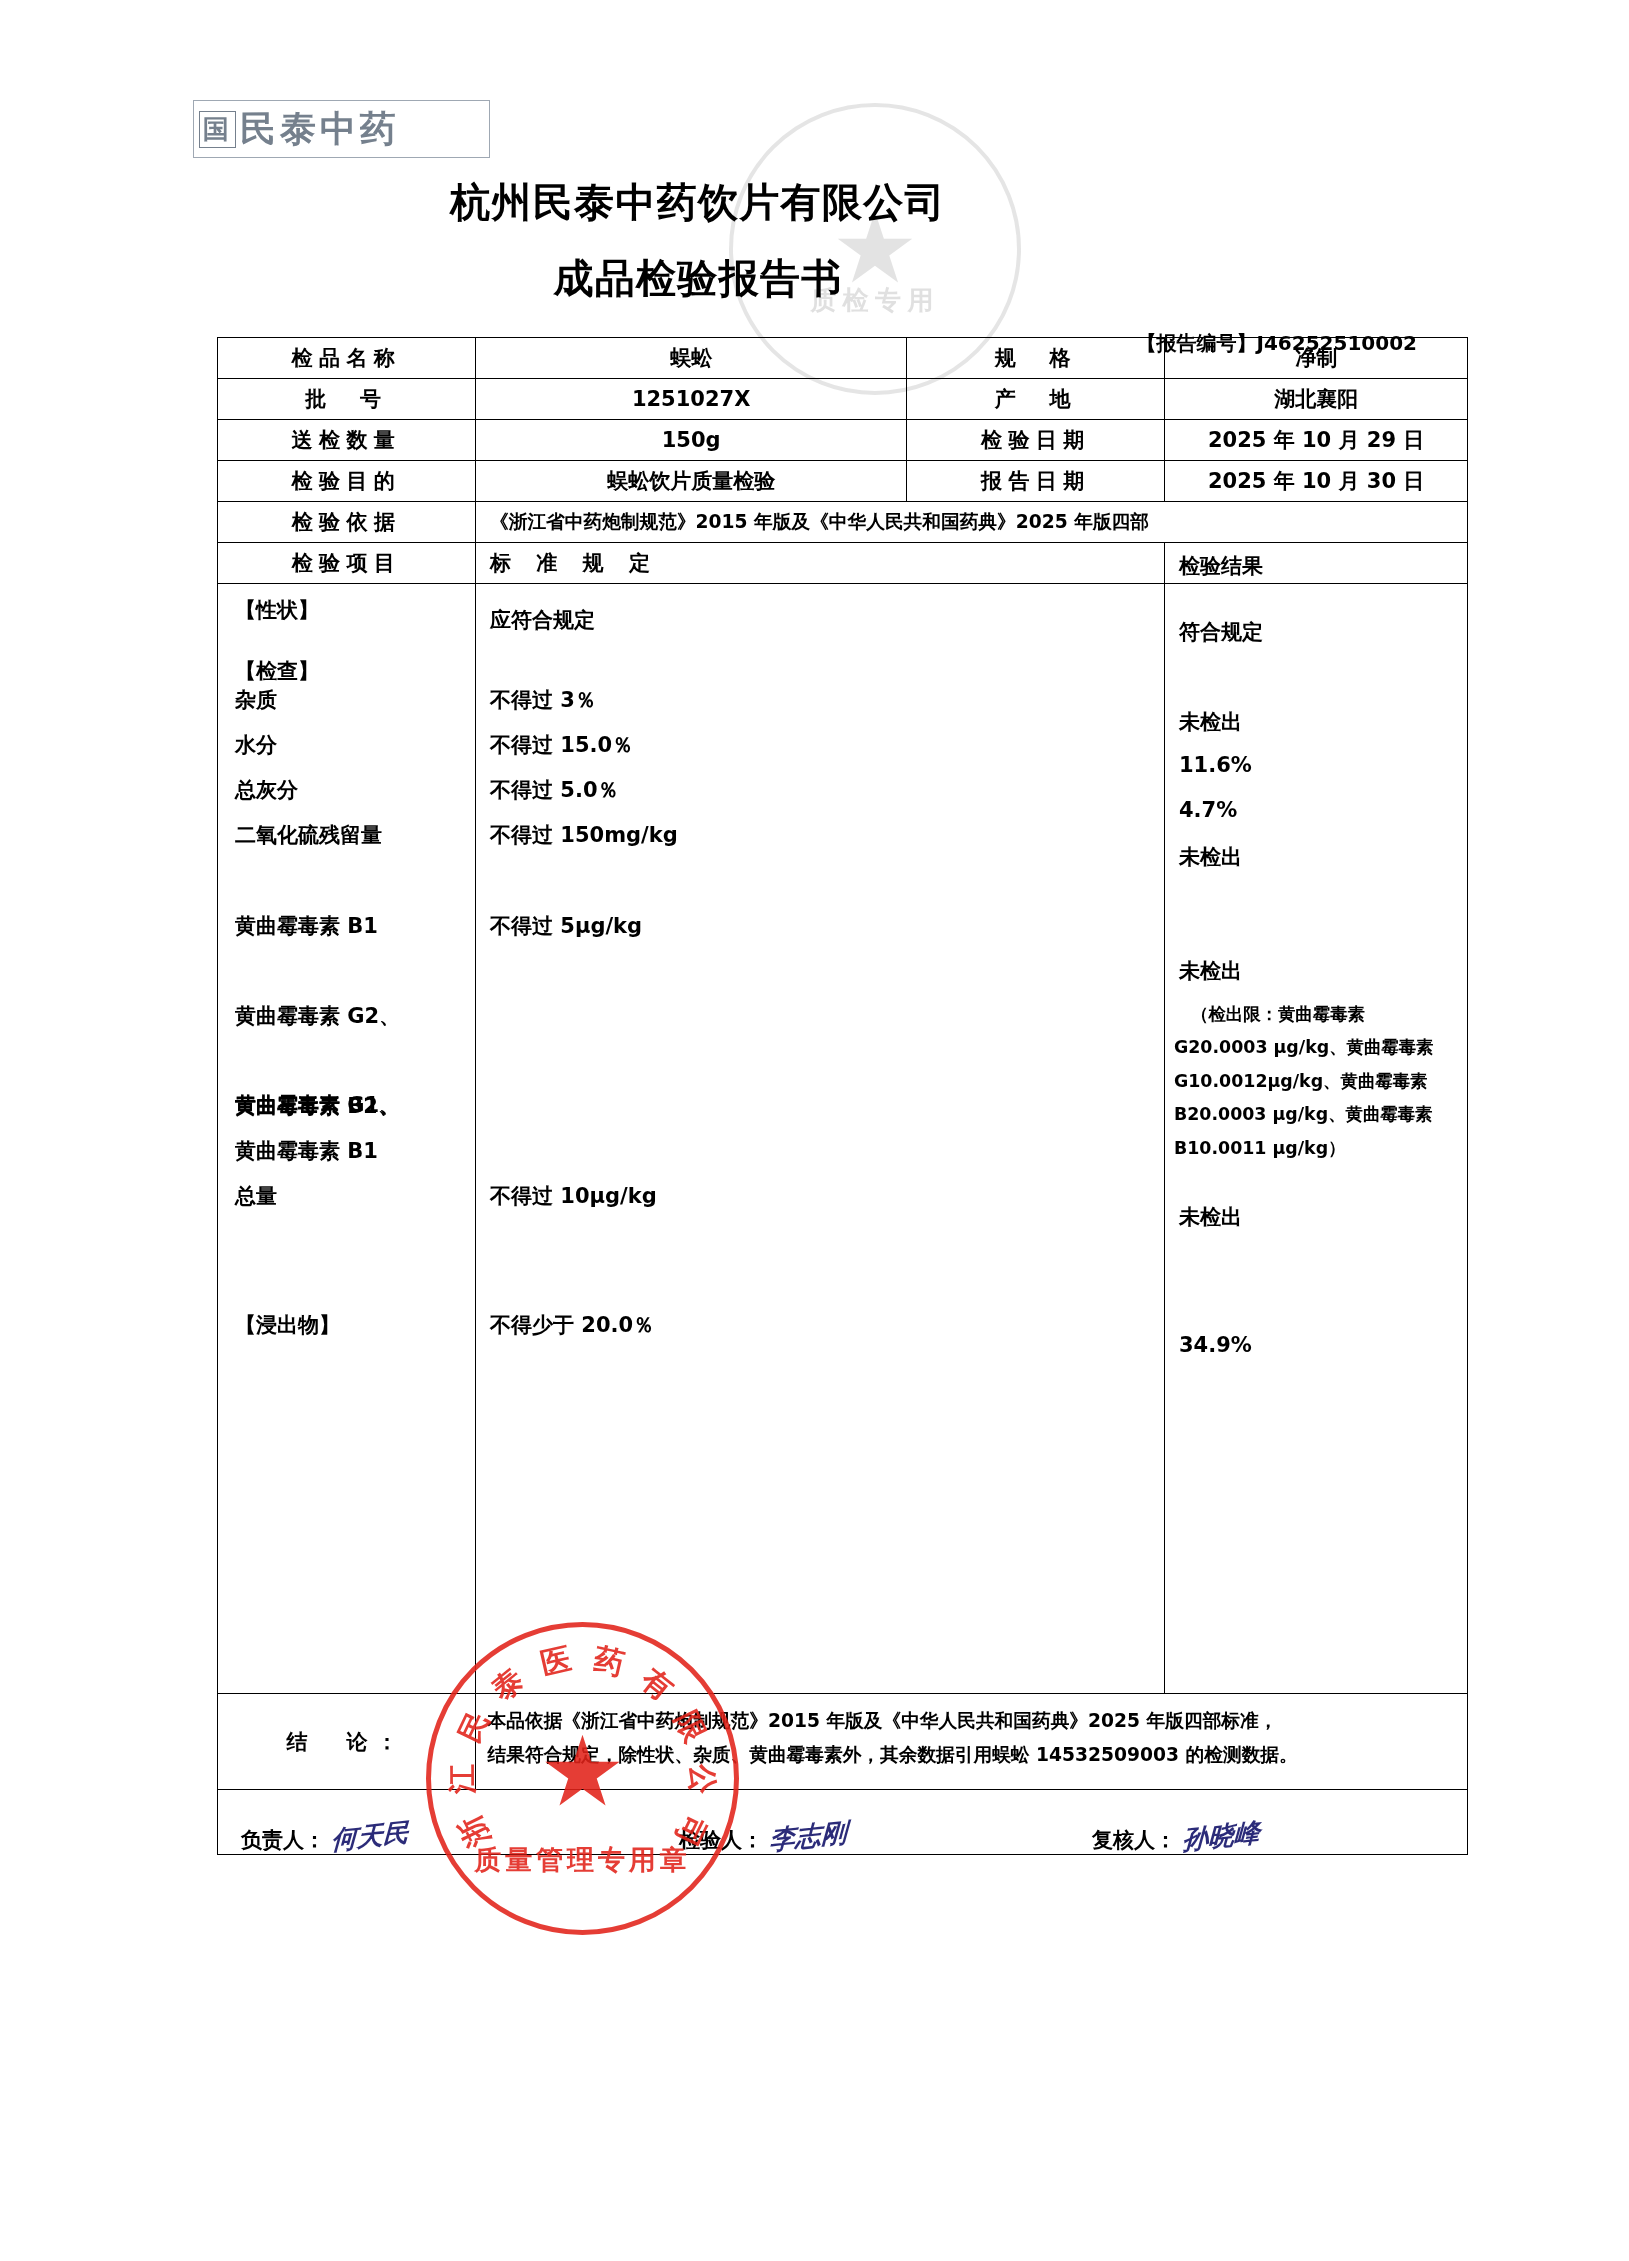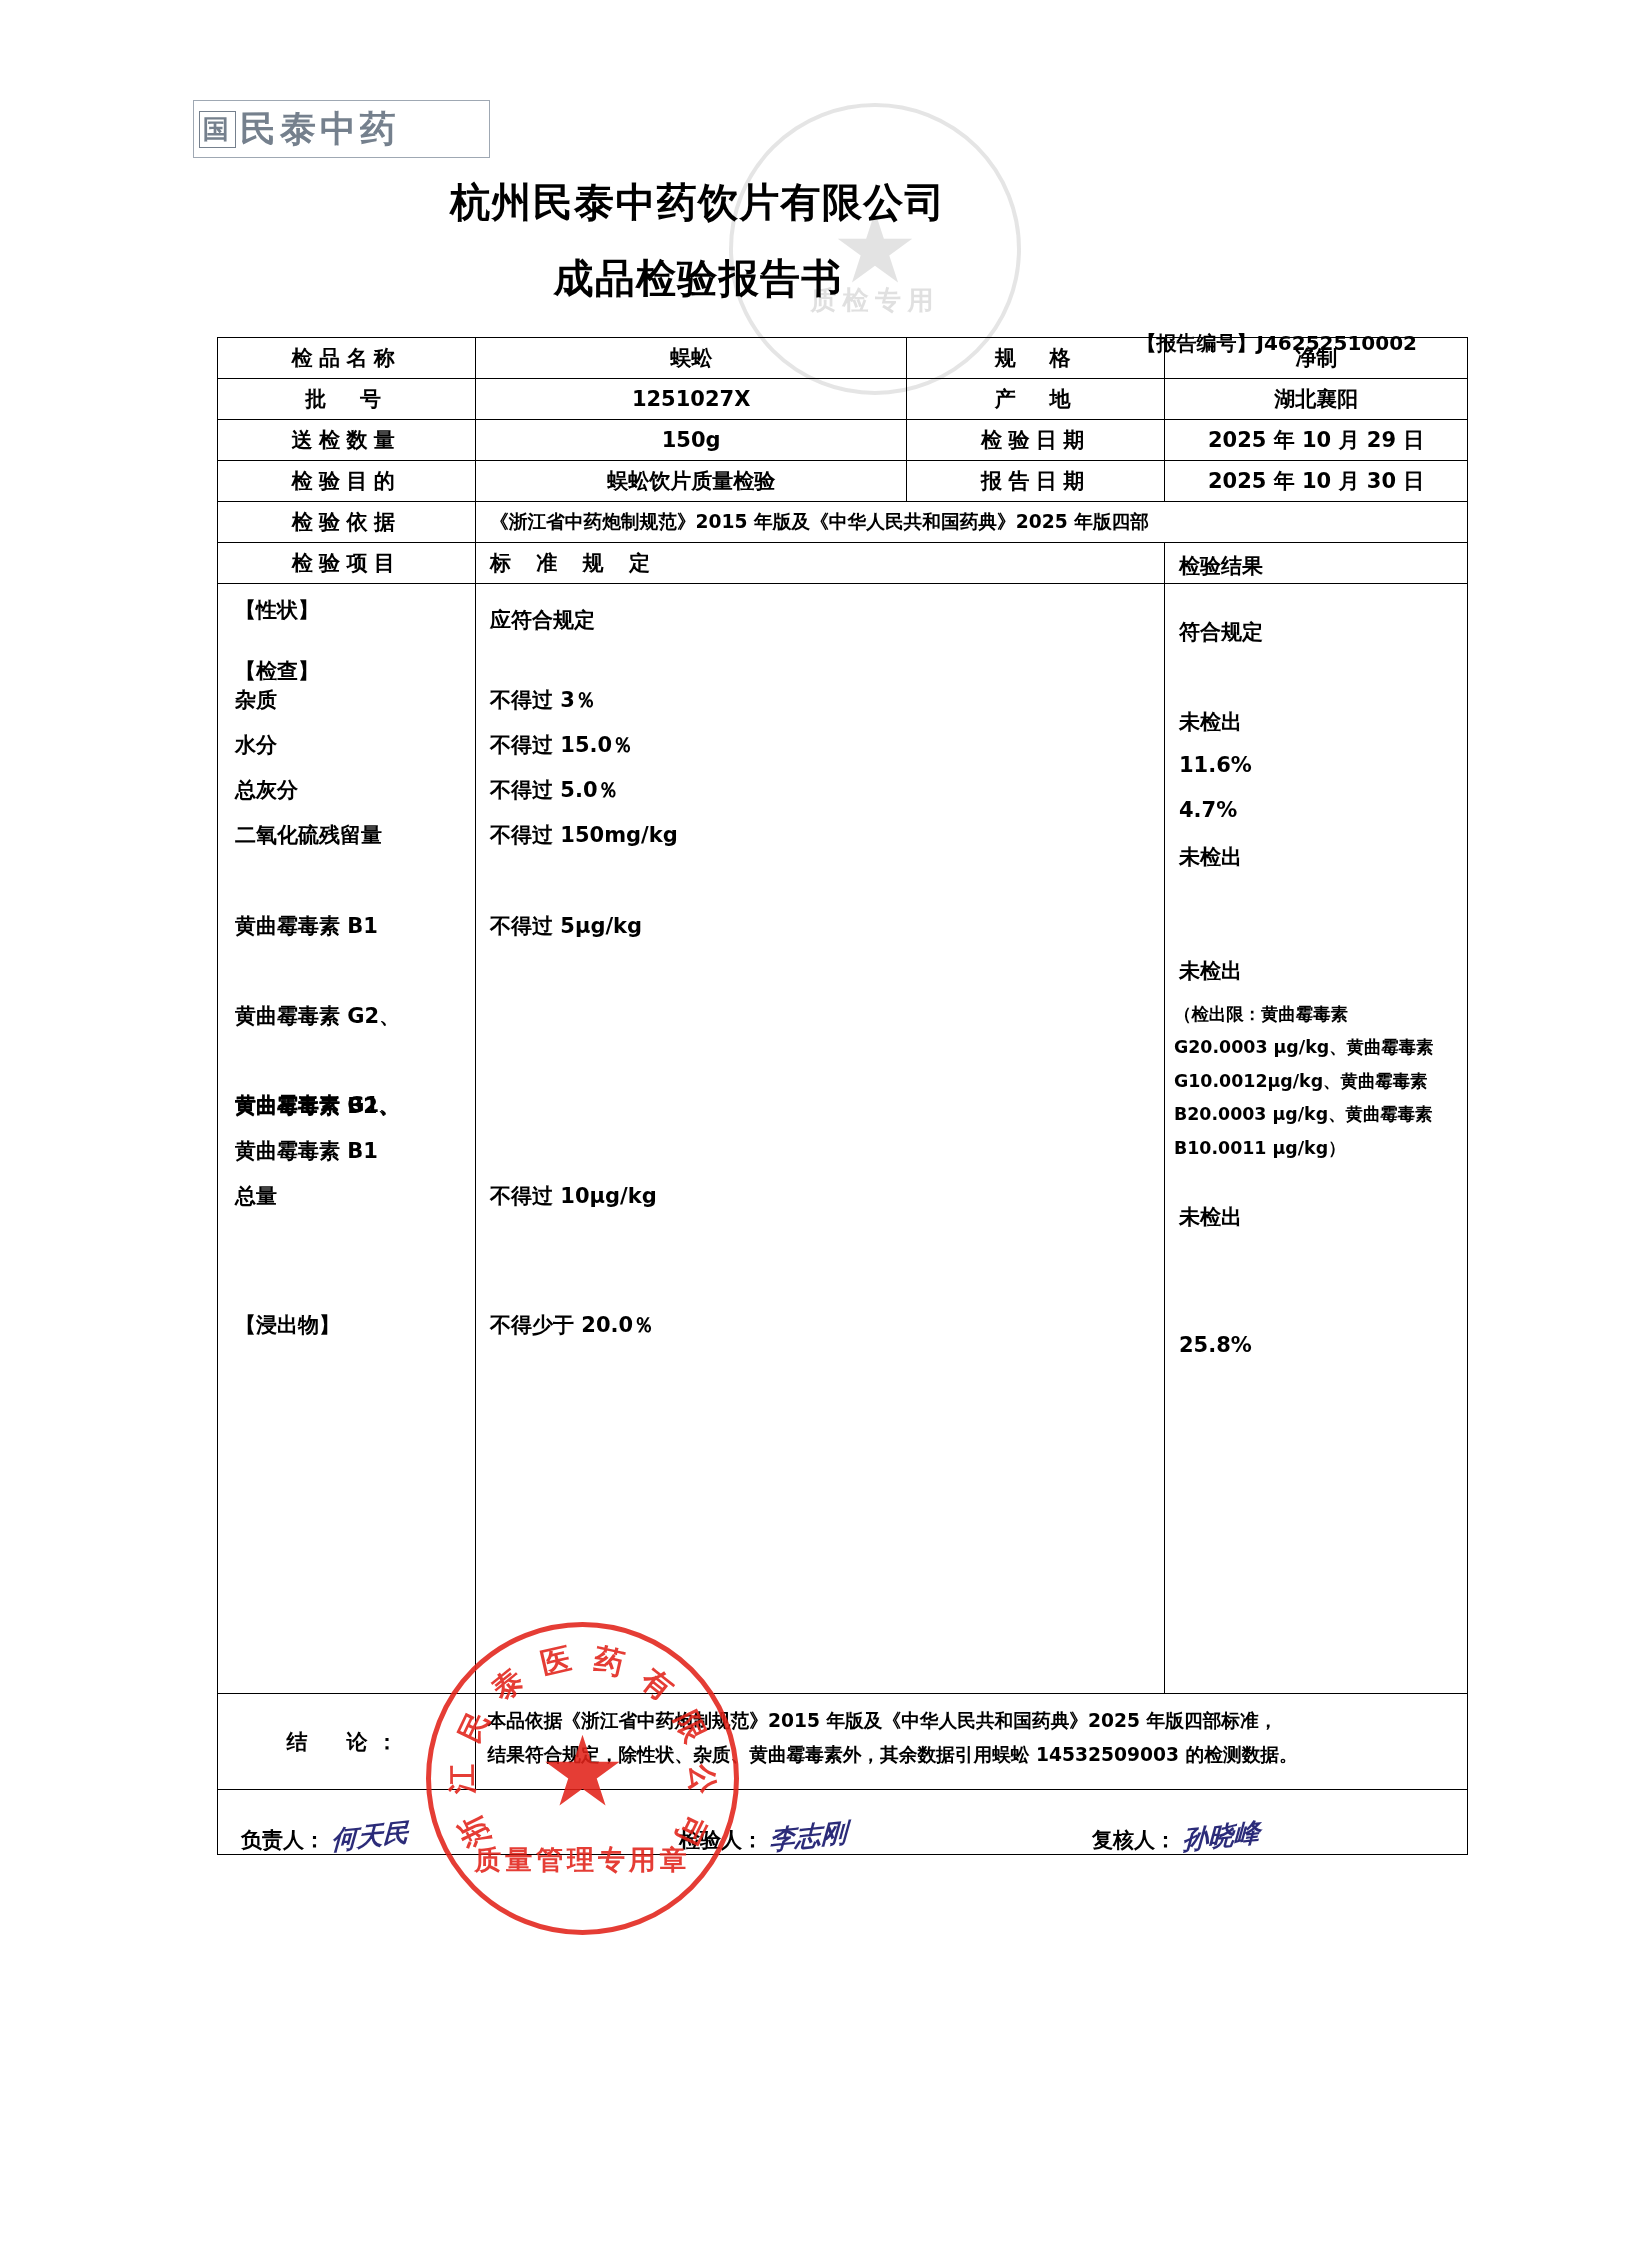--- a/index.html
+++ b/index.html
@@ -321,28 +321,28 @@
     </div>
 
     <div class="bcol3">
       <div class="it" style="left:14px;top:34px;">符合规定</div>
       <div class="it" style="left:14px;top:124px;">未检出</div>
       <div class="it" style="left:14px;top:169px;">11.6%</div>
       <div class="it" style="left:14px;top:214px;">4.7%</div>
       <div class="it" style="left:14px;top:259px;">未检出</div>
       <div class="it" style="left:14px;top:373px;">未检出</div>
 
-      <div class="note" style="left:9px;top:413px;text-align:right;">（检出限：黄曲霉毒素</div>
+      <div class="note" style="left:26px;top:413px;text-align:right;">（检出限：黄曲霉毒素</div>
       <div class="note" style="left:9px;top:446px;">G20.0003 µg/kg、黄曲霉毒素</div>
       <div class="note" style="left:9px;top:480px;">G10.0012µg/kg、黄曲霉毒素</div>
       <div class="note" style="left:9px;top:513px;">B20.0003 µg/kg、黄曲霉毒素</div>
       <div class="note" style="left:9px;top:547px;">B10.0011 µg/kg）</div>
 
       <div class="it" style="left:14px;top:619px;">未检出</div>
-      <div class="it" style="left:14px;top:749px;">25.8%</div>
+      <div class="it" style="left:14px;top:749px;">34.9%</div>
     </div>
   </div>
 
   <div class="concl-row">
     <div class="concl-label">结　论：</div>
     <div class="concl-text">
       <div>本品依据《浙江省中药炮制规范》2015 年版及《中华人民共和国药典》2025 年版四部标准，</div>
       <div>结果符合规定，除性状、杂质、黄曲霉毒素外，其余数据引用蜈蚣 14532509003 的检测数据。</div>
     </div>
   </div>

